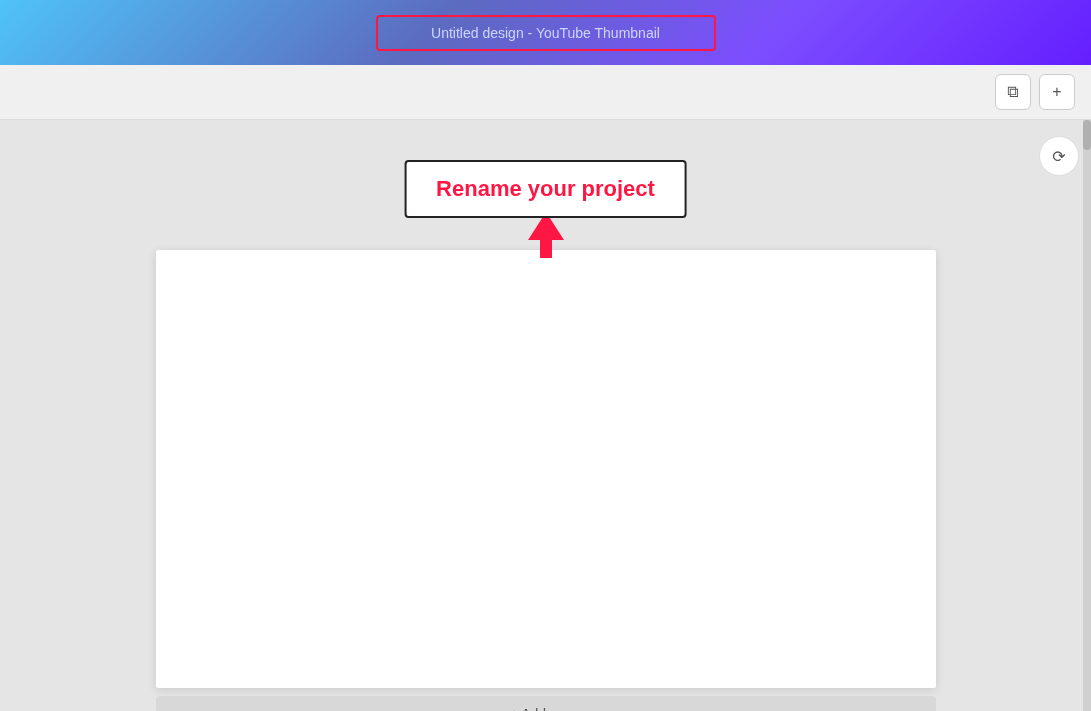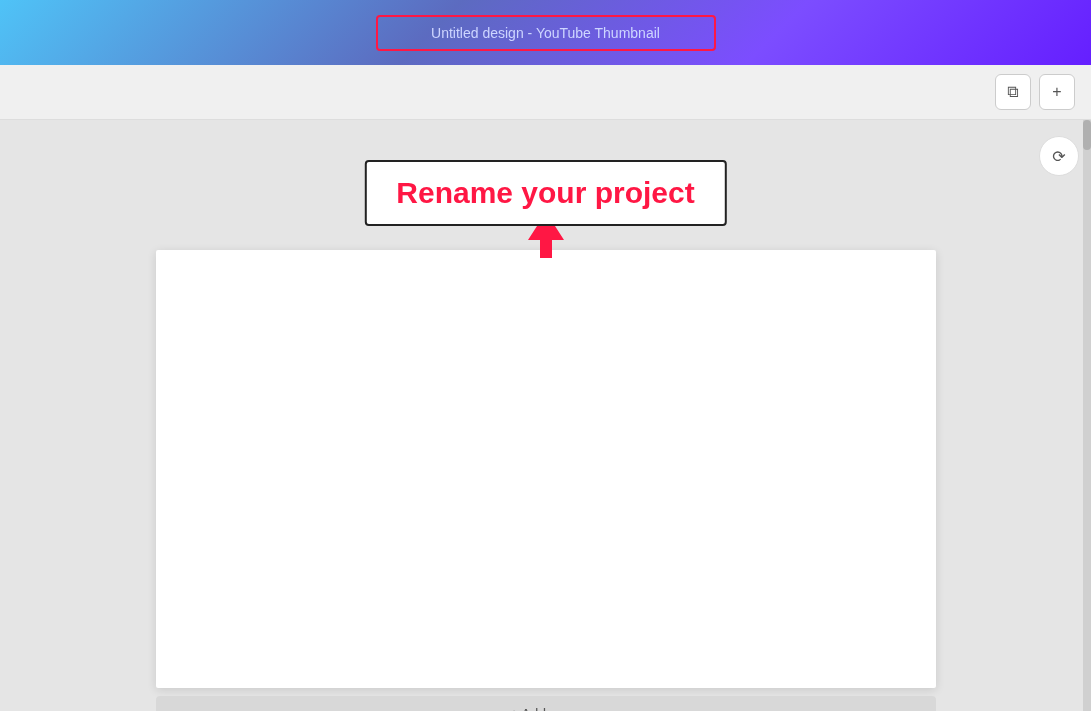--- a/index.html
+++ b/index.html
@@ -153,21 +153,21 @@
       transform: translateX(-50%);
       background: white;
       border: 2.5px solid #222;
       border-radius: 4px;
       padding: 14px 30px;
       z-index: 30;
       white-space: nowrap;
     }
     .rename-tooltip-text {
       color: #ff1744;
-      font-size: 30px;
+      font-size: 22px;
       font-weight: 700;
     }
 
     
     .red-arrow {
       position: absolute;
       top: -38px;
       left: 50%;
       transform: translateX(-50%);
       z-index: 29;

